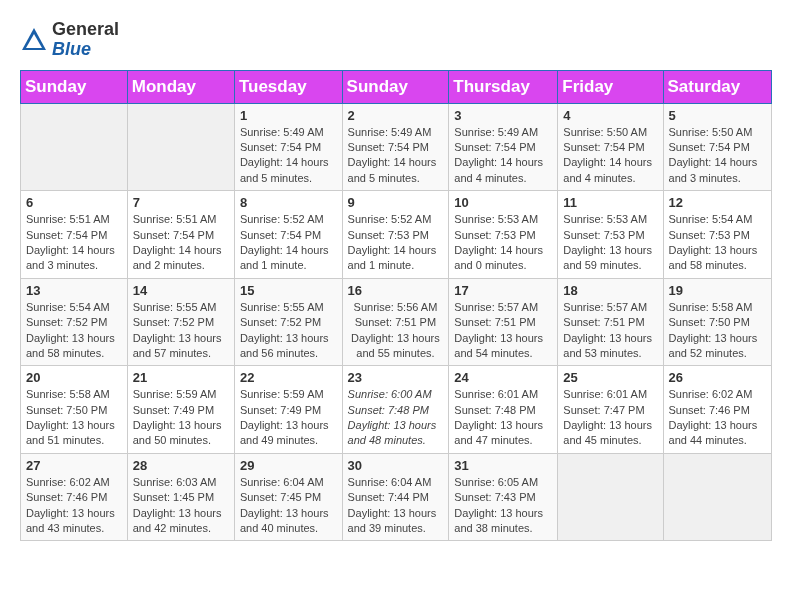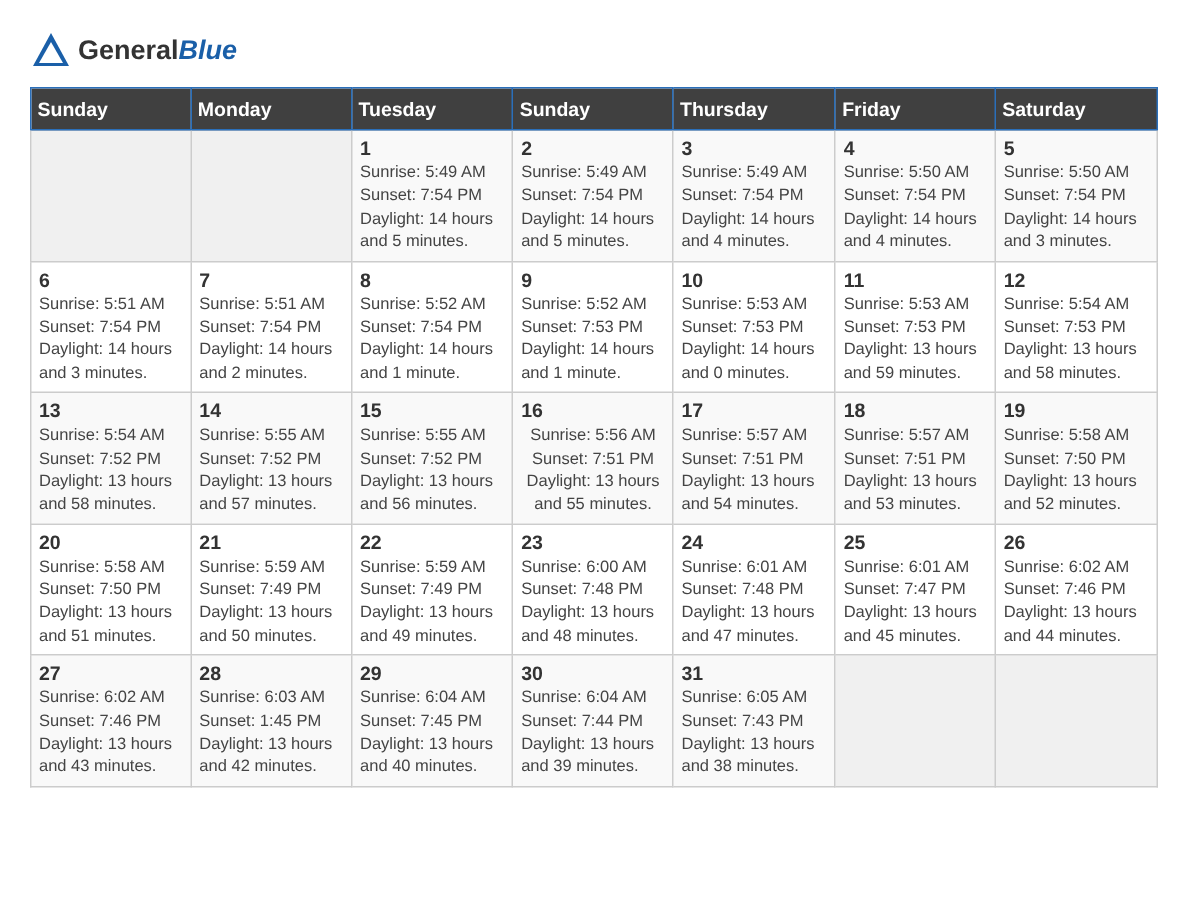--- a/index.html
+++ b/index.html
@@ -15,21 +15,21 @@
       justify-content: space-between;
       align-items: flex-start;
       margin-bottom: 10px;
     }
     .logo {
       display: flex;
       align-items: center;
     }
     .logo-text {
       display: flex;
-      flex-direction: row;
+      flex-direction: column;
       line-height: 1.1;
     }
     .logo-general {
       font-size: 18px;
       font-weight: bold;
       color: #333;
     }
     .logo-blue {
       font-size: 18px;
       font-weight: bold;
@@ -53,25 +53,25 @@
     .location {
       font-size: 16px;
       color: #555;
     }
     table {
       width: 100%;
       border-collapse: collapse;
       font-size: 11px;
     }
     thead tr th {
-      background-color: #404040;
+      background-color: #d946ef;
       color: #fff;
       padding: 6px 4px;
       text-align: left;
-      font-size: 13px;
+      font-size: 17px;
       font-weight: bold;
       border: 1px solid #2a6fba;
     }
     tbody tr td {
       border: 1px solid #ccc;
       padding: 4px 5px;
       vertical-align: top;
       width: 113px;
       min-height: 80px;
       background: #fff;
@@ -282,21 +282,21 @@
         </td>
         <td>
           <span class="day-number">22</span>
           <div class="day-info" style="white-space: pre-line;">Sunrise: 5:59 AM
 Sunset: 7:49 PM
 Daylight: 13 hours
 and 49 minutes.</div>
         </td>
         <td>
           <span class="day-number">23</span>
-          <div class="day-info" style="white-space: pre-line;">Sunrise: 6:00 AM
+          <div class="day-info" style="white-space: pre-line; font-style: italic;">Sunrise: 6:00 AM
 Sunset: 7:48 PM
 Daylight: 13 hours
 and 48 minutes.</div>
         </td>
         <td>
           <span class="day-number">24</span>
           <div class="day-info" style="white-space: pre-line;">Sunrise: 6:01 AM
 Sunset: 7:48 PM
 Daylight: 13 hours
 and 47 minutes.</div>

